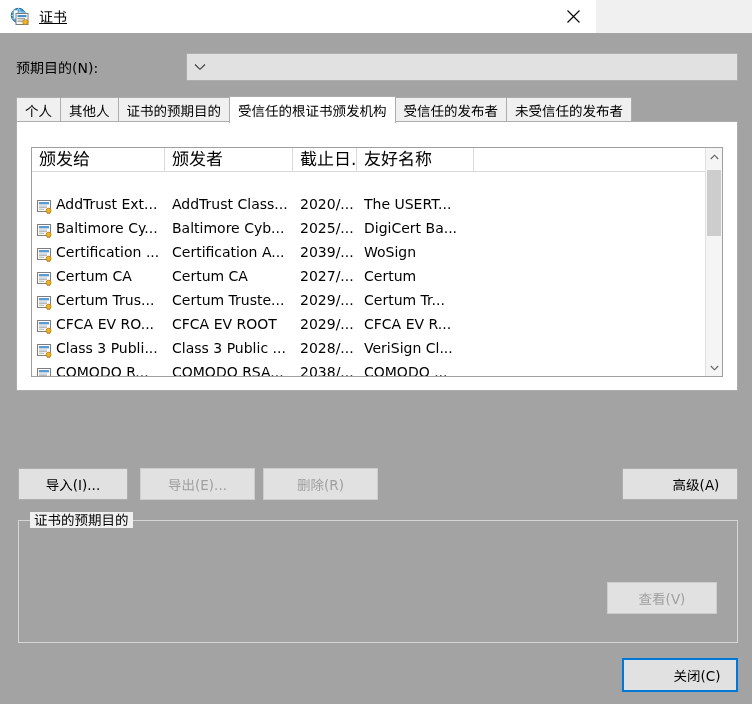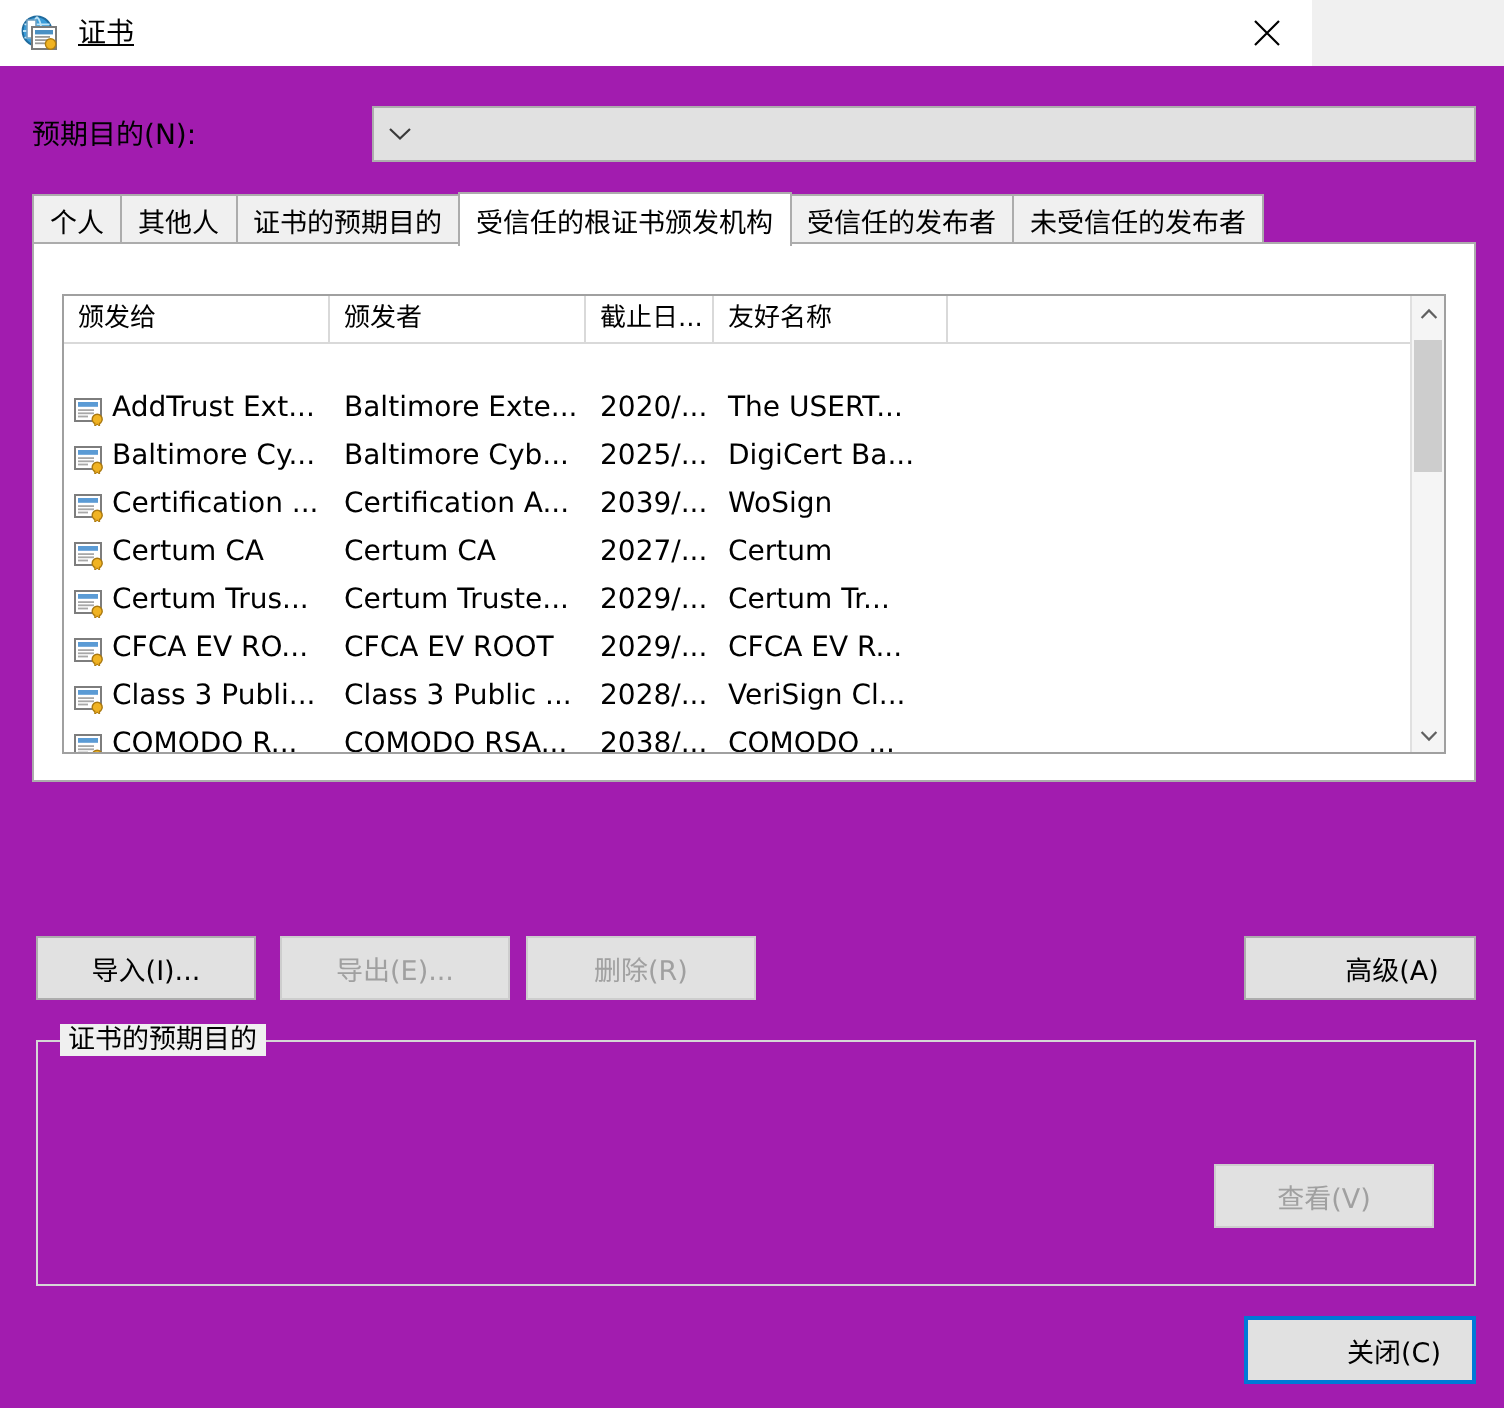--- a/index.html
+++ b/index.html
@@ -16,21 +16,21 @@
     color: #000;
     overflow: hidden;
     position: relative;
     -webkit-font-smoothing: none;
   }
 
   
   .titlebar {
     position: absolute;
     top: 0; left: 0;
-    width: 656px;
+    width: 596px;
     height: 33px;
     background: #ffffff;
     display: flex;
     align-items: center;
     text-decoration: underline;
   }
   .title-icon {
     width: 20px; height: 20px;
     margin-left: 10px;
     position: relative;
@@ -52,21 +52,21 @@
     cursor: default;
   }
   .win-close svg { display: block; }
 
   
   .dialog-body {
     position: absolute;
     top: 33px; left: 0;
     width: 752px;
     height: 671px;
-    background: #a21caf;
+    background: #a3a3a3;
   }
 
   
   .purpose-label {
     position: absolute;
     left: 16px; top: 26px;
     font-size: 14px;
     line-height: 18px;
     white-space: nowrap;
   }
@@ -153,21 +153,21 @@
   .lv-header {
     height: 24px;
     display: flex;
     background: #ffffff;
     border-bottom: 1px solid #d9d9d9;
     box-sizing: border-box;
   }
   .lv-th {
     box-sizing: border-box;
     border-right: 1px solid #d9d9d9;
-    font-size: 13px;
+    font-size: 17px;
     color: #000;
     padding-left: 7px;
     line-height: 23px;
     white-space: nowrap;
     overflow: hidden;
     cursor: default;
   }
   .lv-rows {
     position: relative;
     height: 204px;
@@ -357,21 +357,21 @@
                   <rect x="0.5" y="0.5" width="13" height="11" fill="#ffffff" stroke="#7d7d7d" stroke-width="1"></rect>
                   <rect x="2" y="2" width="10" height="2.4" fill="#5b9bd5"></rect>
                   <rect x="2" y="5.6" width="8" height="0.9" fill="#a8a8a8"></rect>
                   <rect x="2" y="7.2" width="8" height="0.9" fill="#a8a8a8"></rect>
                   <rect x="2" y="8.8" width="5" height="0.9" fill="#a8a8a8"></rect>
                   <circle cx="11.6" cy="10.6" r="2.5" fill="#f0b323" stroke="#a9780f" stroke-width="0.7"></circle>
                   <path d="M10.4 12.4 L10.4 14 L11.6 13.2 L12.8 14 L12.8 12.4" fill="#e8a71c" stroke="#a9780f" stroke-width="0.5"></path>
                 </svg></span>
               <span>AddTrust Ext...</span>
             </div>
-            <div class="lv-cell" style="width: 128px;">Baltimore Exte...</div>
+            <div class="lv-cell" style="width: 128px;">AddTrust Class...</div>
             <div class="lv-cell" style="width: 64px;">2020/...</div>
             <div class="lv-cell" style="width: 117px;">The USERT...</div>
           </div>
           <div class="lv-row">
             <div class="lv-cell first" style="width: 133px;">
               <span class="cert-icon"><svg width="16" height="14" viewBox="0 0 16 14">
                   <rect x="0.5" y="0.5" width="13" height="11" fill="#ffffff" stroke="#7d7d7d" stroke-width="1"></rect>
                   <rect x="2" y="2" width="10" height="2.4" fill="#5b9bd5"></rect>
                   <rect x="2" y="5.6" width="8" height="0.9" fill="#a8a8a8"></rect>
                   <rect x="2" y="7.2" width="8" height="0.9" fill="#a8a8a8"></rect>

